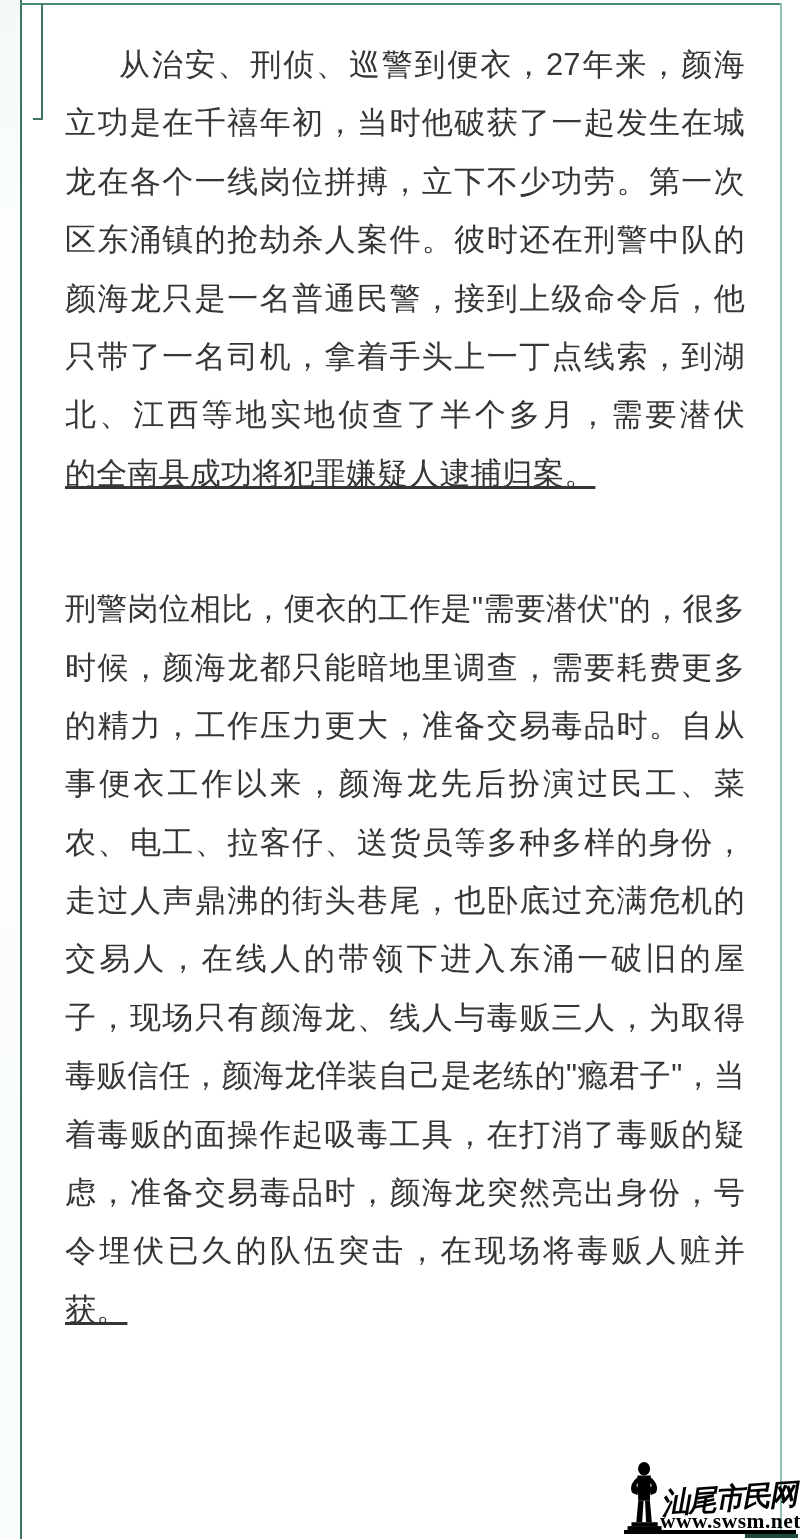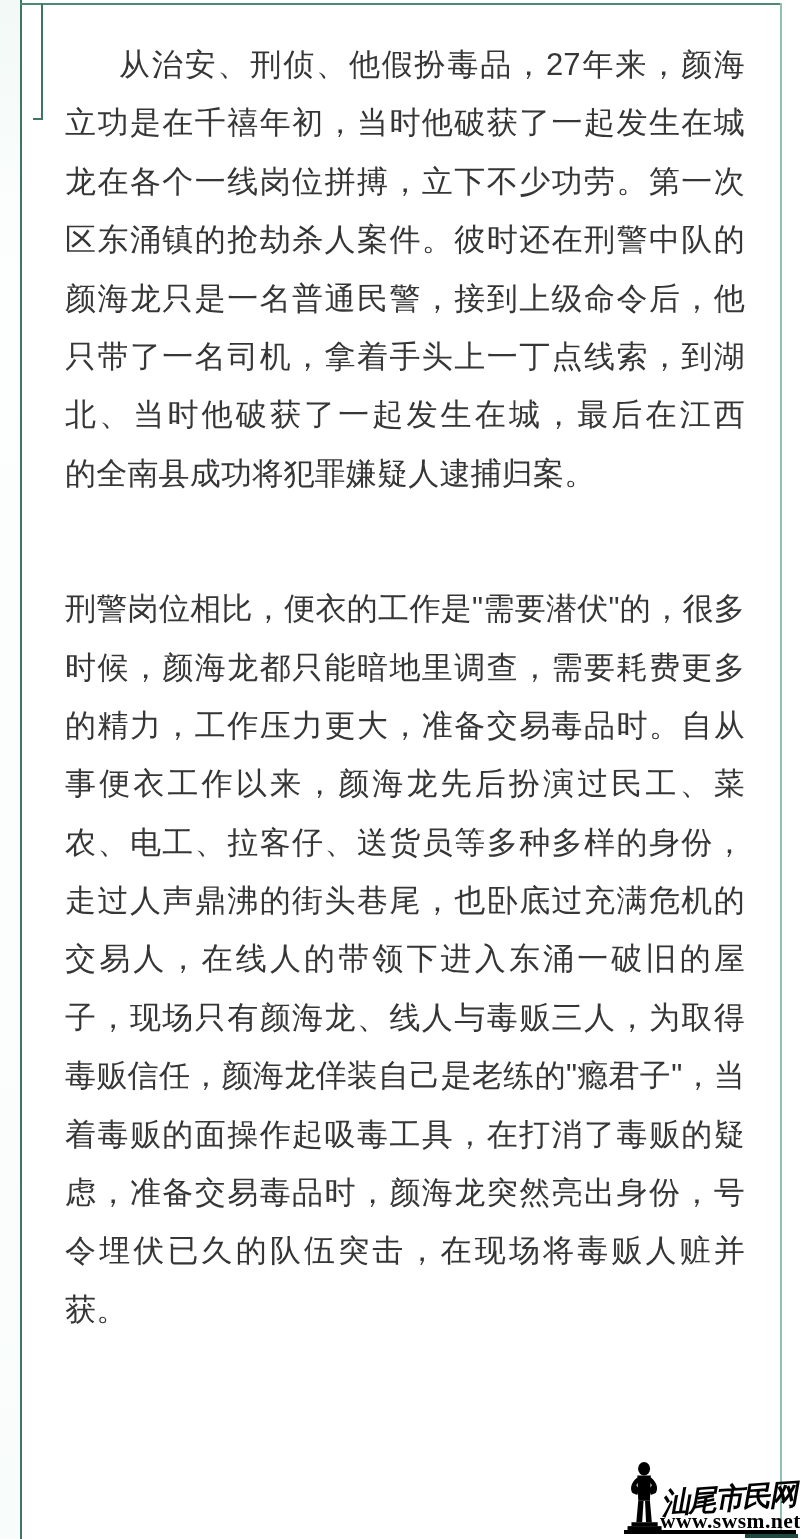--- a/index.html
+++ b/index.html
@@ -23,21 +23,21 @@
   
   .article{position:absolute;left:65px;top:36px;width:680px;color:#363636;}
   .para{margin:0;padding:0;}
   .para.second{margin-top:77px;}
   .line{
     height:58.4px;line-height:58.4px;font-size:31px;
     text-align:justify;text-align-last:justify;
     letter-spacing:0.2px;white-space:normal;
   }
   .line.indent{text-indent:54px;}
-  .line.last{text-align:left;text-align-last:left;}
+  .line.last{text-align:left;text-align-last:left;text-decoration:underline;}
 
   
   .watermark{position:absolute;left:622px;top:1444px;width:176px;height:92px;color:#000;}
   .wm-figure{position:absolute;left:4px;top:18px;width:42px;height:68px;}
   .wm-name{
     position:absolute;left:40px;top:44px;width:136px;
     font-family:"Liberation Serif",serif;font-weight:bold;font-style:italic;
     font-size:29px;letter-spacing:-2px;line-height:30px;
     transform:rotate(-4deg);transform-origin:left bottom;
     white-space:nowrap;
@@ -56,27 +56,27 @@
 
 <div class="rule rule-left"></div>
 <div class="rule rule-top"></div>
 <div class="rule rule-right"></div>
 <div class="rule rule-inner"></div>
 <div class="rule rule-inner-foot"></div>
 <div class="rule rule-bottom-accent"></div>
 
 <div class="article">
   <div class="para first">
-    <div class="line indent">从治安、刑侦、他假扮毒品，27年来，颜海</div>
+    <div class="line indent">从治安、刑侦、巡警到便衣，27年来，颜海</div>
     <div class="line">立功是在千禧年初，当时他破获了一起发生在城</div>
     <div class="line">龙在各个一线岗位拼搏，立下不少功劳。第一次</div>
     <div class="line">区东涌镇的抢劫杀人案件。彼时还在刑警中队的</div>
     <div class="line">颜海龙只是一名普通民警，接到上级命令后，他</div>
     <div class="line">只带了一名司机，拿着手头上一丁点线索，到湖</div>
-    <div class="line">北、当时他破获了一起发生在城，最后在江西</div>
+    <div class="line">北、江西等地实地侦查了半个多月，需要潜伏</div>
     <div class="line last">的全南县成功将犯罪嫌疑人逮捕归案。</div>
   </div>
   <div class="para second">
     <div class="line">刑警岗位相比，便衣的工作是"需要潜伏"的，很多</div>
     <div class="line">时候，颜海龙都只能暗地里调查，需要耗费更多</div>
     <div class="line">的精力，工作压力更大，准备交易毒品时。自从</div>
     <div class="line">事便衣工作以来，颜海龙先后扮演过民工、菜</div>
     <div class="line">农、电工、拉客仔、送货员等多种多样的身份，</div>
     <div class="line">走过人声鼎沸的街头巷尾，也卧底过充满危机的</div>
     <div class="line">交易人，在线人的带领下进入东涌一破旧的屋</div>

